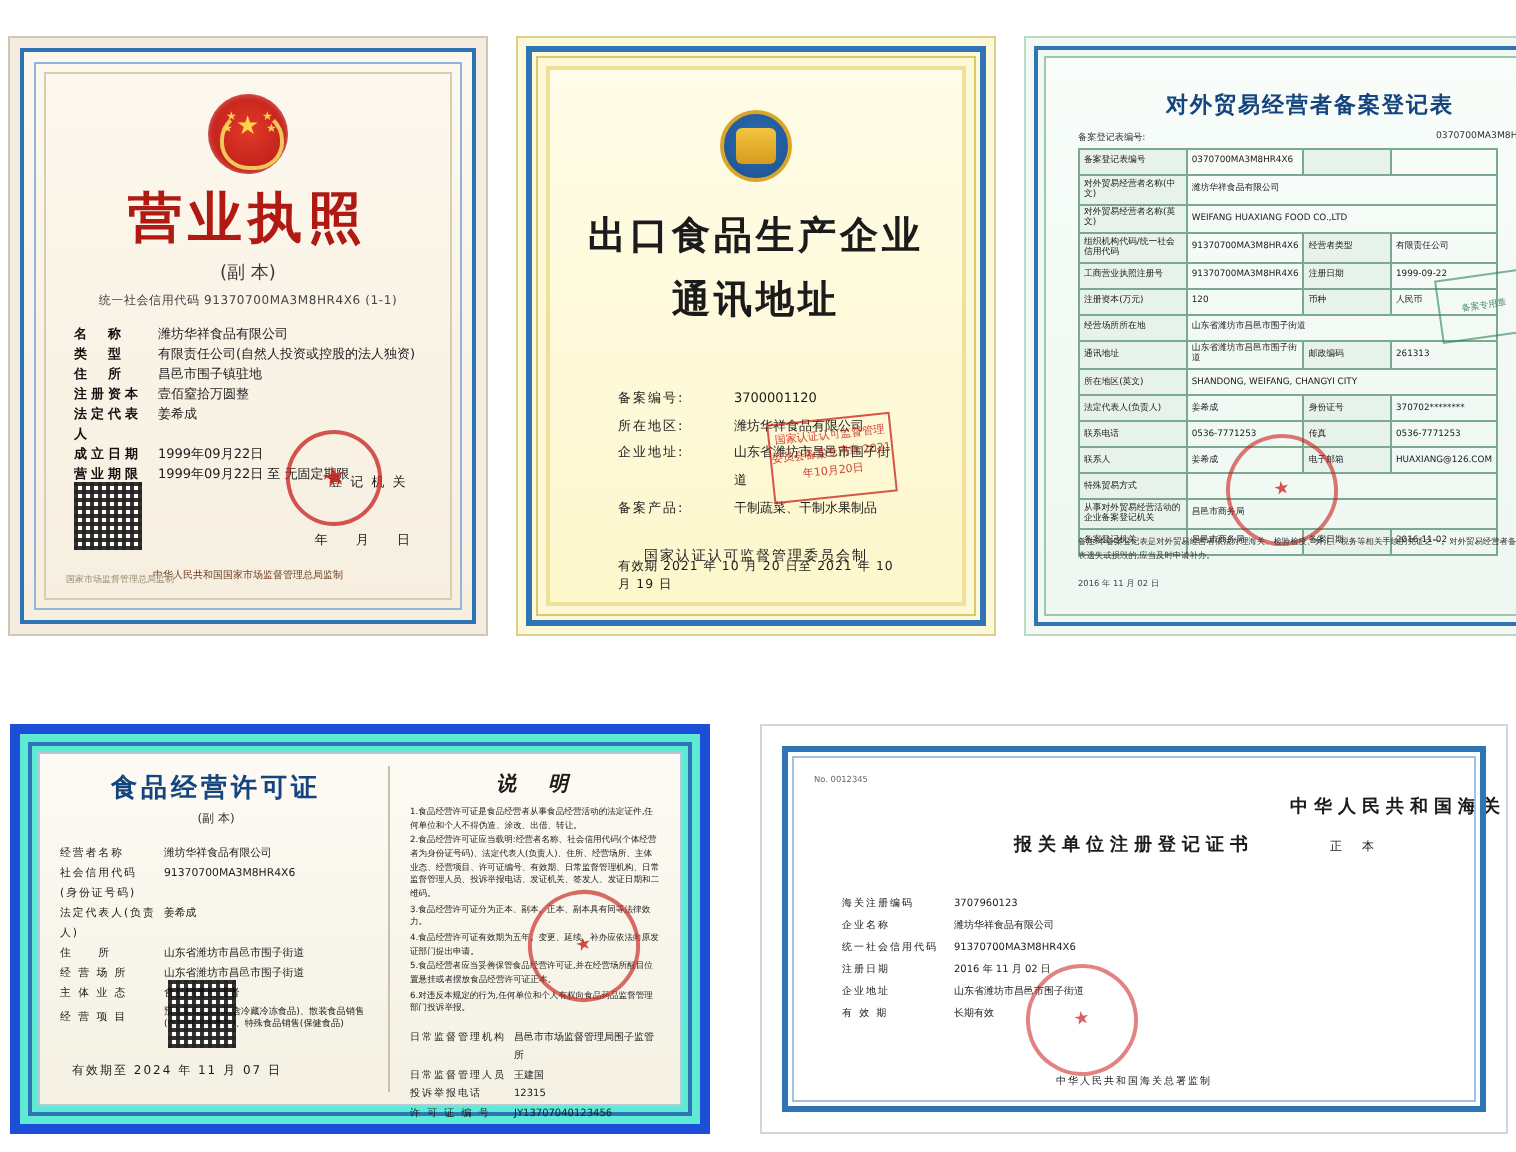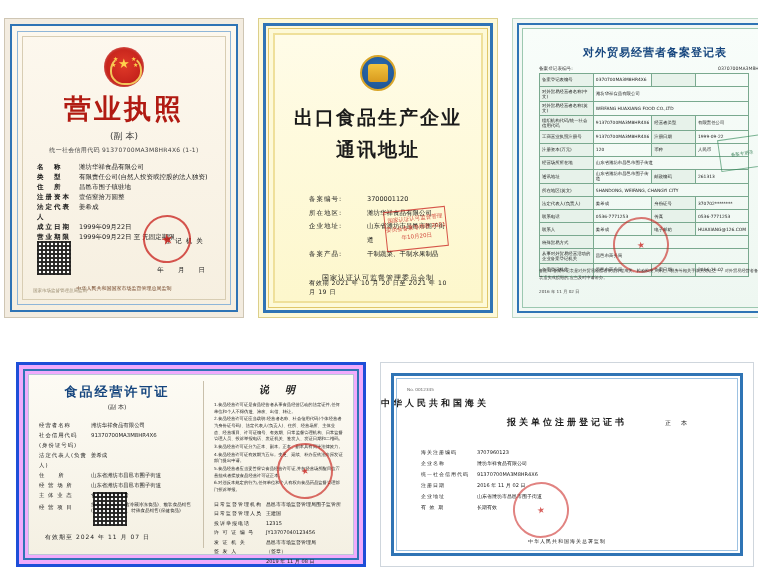--- a/index.html
+++ b/index.html
@@ -249,23 +249,23 @@
     position: absolute; left: 16px; right: 16px; bottom: 26px;
     font-size: 4.2px; color: #333; line-height: 1.5;
   }
   #cert3 .foot {
     position: absolute; left: 16px; right: 16px; bottom: 13px;
     display: flex; justify-content: space-between; font-size: 4.2px; color: #444;
   }
 
   
   #cert4 {
-    left: 16px; top: 362px; width: 350px; height: 205px;
-    background: #f0abfc;
-    border: 3px solid #1d4ed8;
+    left: 5px; top: 362px; width: 350px; height: 205px;
+    background: #5eead4;
+    border: 5px solid #1d4ed8;
   }
   #cert4 .c4-b1 { position: absolute; inset: 4px; border: 2px solid #2f74b5; }
   #cert4 .c4-b2 {
     position: absolute; inset: 9px; border: 1px solid #b9c7d8;
     background: linear-gradient(#fdfbf4, #f4f0e3);
   }
   #cert4 .cols { position: absolute; inset: 12px; display: flex; }
   #cert4 .left { width: 172px; padding: 6px 8px 0 8px; box-sizing: border-box; }
   #cert4 .divider { width: 1px; background: #c9c0ab; margin: 4px 0; }
   #cert4 .right { flex: 1; padding: 6px 8px 0 10px; box-sizing: border-box; }
@@ -303,21 +303,21 @@
   
   #cert5 {
     left: 380px; top: 362px; width: 374px; height: 205px;
     background: #ffffff;
     border: 1px solid #cfd6dd;
   }
   #cert5 .c5-b1 { position: absolute; inset: 10px; border: 3px solid #2f74b5; }
   #cert5 .c5-b2 { position: absolute; inset: 15px; border: 1px solid #9dc2e2; }
   #cert5 .code5 { position: absolute; left: 26px; top: 24px; font-size: 4.2px; color: #666; }
   #cert5 .t5a {
-    text-align: left; font-family: Liberation Mono, monospace; font-weight: bold;
+    text-align: right; font-family: Liberation Mono, monospace; font-weight: bold;
     font-size: 9px; letter-spacing: 3px; color: #1b1b1b; margin-top: 34px;
   }
   #cert5 .t5b {
     text-align: center; font-family: "DejaVu Serif", serif; font-weight: bold;
     font-size: 9px; letter-spacing: 3px; color: #1b1b1b; margin-top: 6px;
   }
   #cert5 .tip5 { position: absolute; right: 64px; top: 56px; font-size: 6px; color: #1b1b1b; letter-spacing: 2px; }
   #cert5 .rows5 { margin: 18px 0 0 40px; font-size: 5px; color: #1b1b1b; line-height: 2.2; width: 200px; }
   #cert5 .row5 { display: flex; }
   #cert5 .row5 .k { width: 56px; flex: 0 0 56px; letter-spacing: 1px; }

